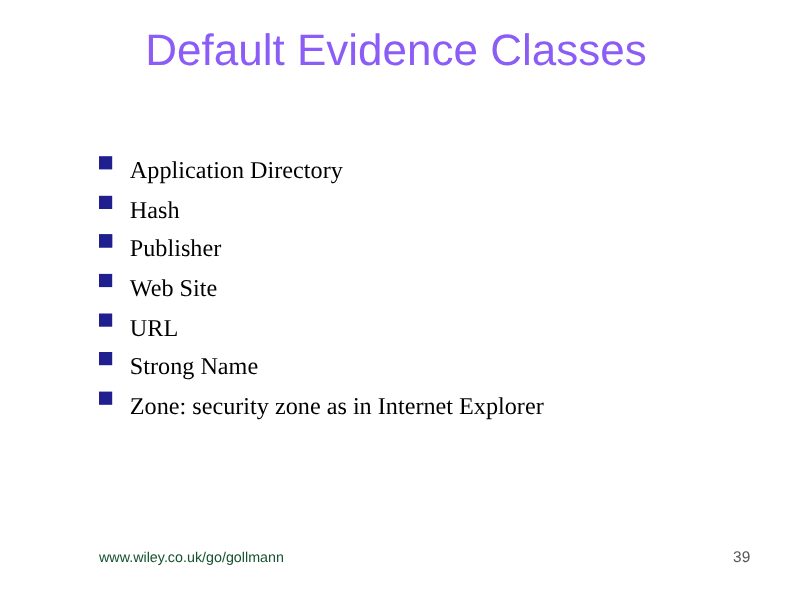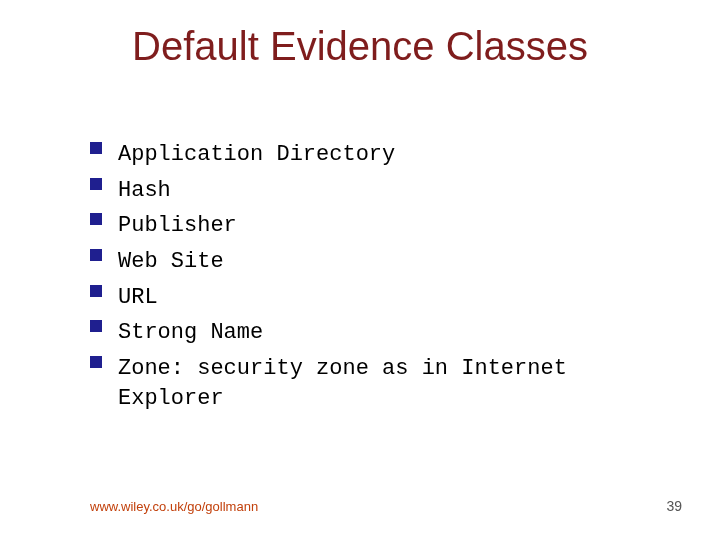--- a/index.html
+++ b/index.html
@@ -18,58 +18,57 @@
     box-sizing: border-box;
   }
   .title {
     position: absolute;
     top: 24px;
     left: 0;
     width: 720px;
     text-align: center;
     font-family: Arial, Helvetica, sans-serif;
     font-size: 40px;
-    color: #7f1d1d;
+    color: #8b5cf6;
     font-weight: 400;
   }
   .body {
     position: absolute;
     top: 140px;
     left: 90px;
     right: 60px;
     font-size: 22px;
     line-height: 1.35;
     color: #000000;
   }
   .body ul {
     list-style: none;
     margin: 0;
     padding: 0;
-    font-family: Liberation Mono, monospace;
   }
   .body li {
     position: relative;
     padding-left: 28px;
     margin: 0 0 6px 0;
   }
   .body li .bullet {
     position: absolute;
     left: 0;
     top: 2px;
     width: 12px;
     height: 12px;
     background: #1f1f8f;
   }
   .footer-left {
     position: absolute;
     bottom: 26px;
     left: 90px;
     font-family: Arial, Helvetica, sans-serif;
     font-size: 13px;
-    color: #c2410c;
+    color: #14532d;
     margin-top: 36px;
   }
   .footer-right {
     position: absolute;
     bottom: 26px;
     right: 38px;
     font-family: Arial, Helvetica, sans-serif;
     font-size: 14px;
     color: #555555;
   }

